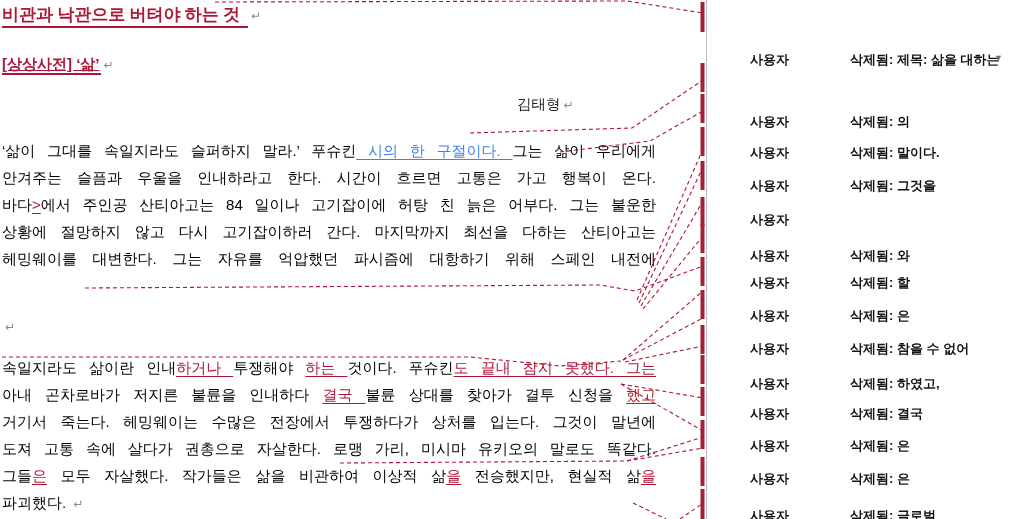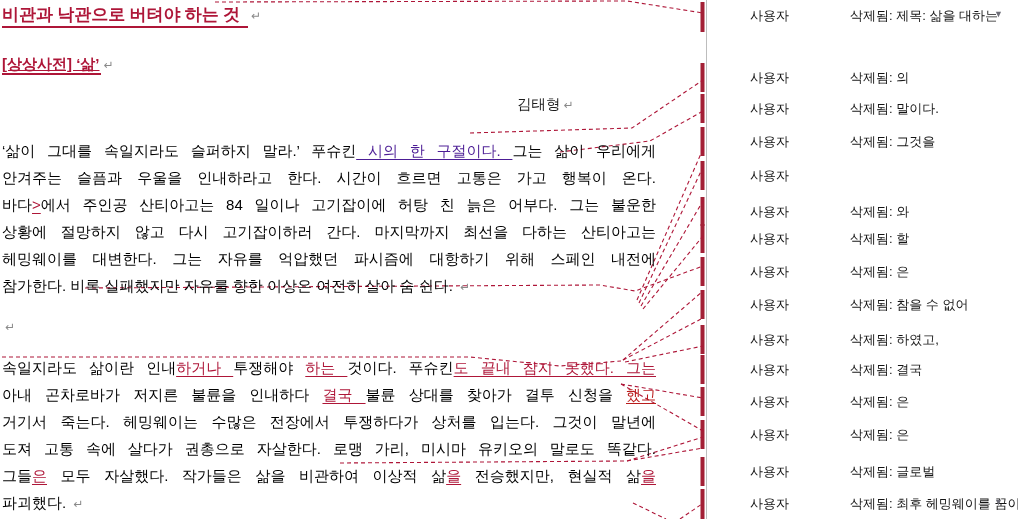--- a/index.html
+++ b/index.html
@@ -16,21 +16,21 @@
   .para{position:absolute;left:2px;width:654px;}
   .line{height:27px;line-height:27px;font-size:15px;color:#000;
         text-align:justify;text-align-last:justify;overflow:hidden;}
   .line.last{text-align-last:left;}
   .ins{text-decoration:underline;text-underline-offset:3px;text-decoration-thickness:1px;}
   .pmark{color:#8a8a8a;font-size:12px;margin-left:3px;text-decoration:none;font-weight:400;}
   .blank-mark{position:absolute;left:2px;top:320px;}
 
   
   .rev-row{position:absolute;left:750px;width:268px;height:18px;display:flex;
-           align-items:center;font-size:13px;font-weight:400;color:#141414;}
+           align-items:center;font-size:13px;font-weight:700;color:#141414;margin-top:44px;}
   .rev-row .who{width:100px;flex:0 0 100px;}
   .rev-row .what{flex:1;white-space:nowrap;overflow:hidden;}
   .rev-row .dd{position:absolute;left:244px;top:2px;color:#6e6e78;font-size:9px;cursor:pointer;}
 
   svg{position:absolute;left:0;top:0;pointer-events:none;}
 </style>
 </head>
 <body>
 
 <div class="page">
@@ -78,26 +78,25 @@
 
   <div class="doc-subtitle" style="color: rgb(174, 22, 56);">
     <span class="t" style="border-color: rgb(174, 22, 56);">[상상사전] ‘삶’</span><span class="pmark">↵</span>
   </div>
 
   <div class="author">
     <span>김태형</span><span class="pmark">↵</span>
   </div>
 
   <div class="para" id="para-0" style="top:137px;">
-      <div class="line"><span>‘삶이 그대를 속일지라도 슬퍼하지 말라.’ 푸슈킨</span><span class="ins" style="color: #4c1d95;"> 시의 한 구절이다. </span><span>그는 삶이 우리에게</span></div>
+      <div class="line"><span>‘삶이 그대를 속일지라도 슬퍼하지 말라.’ 푸슈킨</span><span class="ins" style="color: #3b82f6;"> 시의 한 구절이다. </span><span>그는 삶이 우리에게</span></div>
       <div class="line"><span>안겨주는 슬픔과 우울을 인내하라고 한다. 시간이 흐르면 고통은 가고 행복이 온다.</span></div>
       <div class="line"><span>바다</span><span class="ins" style="color: rgb(174, 22, 56);">&gt;</span><span>에서 주인공 산티아고는 84 일이나 고기잡이에 허탕 친 늙은 어부다. 그는 불운한</span></div>
       <div class="line"><span>상황에 절망하지 않고 다시 고기잡이하러 간다. 마지막까지 최선을 다하는 산티아고는</span></div>
       <div class="line"><span>헤밍웨이를 대변한다. 그는 자유를 억압했던 파시즘에 대항하기 위해 스페인 내전에</span></div>
-      <div class="line last"><span>참가한다. 비록 실패했지만 자유를 향한 이상은 여전히 살아 숨 쉰다. </span><span class="pmark">↵</span></div>
     </div>
   <div class="blank-mark pmark">↵</div>
   <div class="para" id="para-1" style="top:354px;">
       <div class="line"><span>속일지라도 삶이란 인내</span><span class="ins" style="color: rgb(174, 22, 56);">하거나 </span><span>투쟁해야 </span><span class="ins" style="color: rgb(174, 22, 56);">하는 </span><span>것이다. 푸슈킨</span><span class="ins" style="color: rgb(174, 22, 56);">도 끝내 참지 못했다. 그는</span></div>
       <div class="line"><span>아내 곤차로바가 저지른 불륜을 인내하다 </span><span class="ins" style="color: rgb(174, 22, 56);">결국 </span><span>불륜 상대를 찾아가 결투 신청을 </span><span class="ins" style="color: #b91c1c;">했고</span></div>
       <div class="line"><span>거기서 죽는다. 헤밍웨이는 수많은 전장에서 투쟁하다가 상처를 입는다. 그것이 말년에</span></div>
       <div class="line"><span>도져 고통 속에 살다가 권총으로 자살한다. 로맹 가리, 미시마 유키오의 말로도 똑같다.</span></div>
       <div class="line"><span>그들</span><span class="ins" style="color: rgb(174, 22, 56);">은</span><span> 모두 자살했다. 작가들은 삶을 비관하여 이상적 삶</span><span class="ins" style="color: rgb(174, 22, 56);">을</span><span> 전승했지만, 현실적 삶</span><span class="ins" style="color: rgb(174, 22, 56);">을</span></div>
       <div class="line last"><span>파괴했다. </span><span class="pmark">↵</span></div>
     </div>

